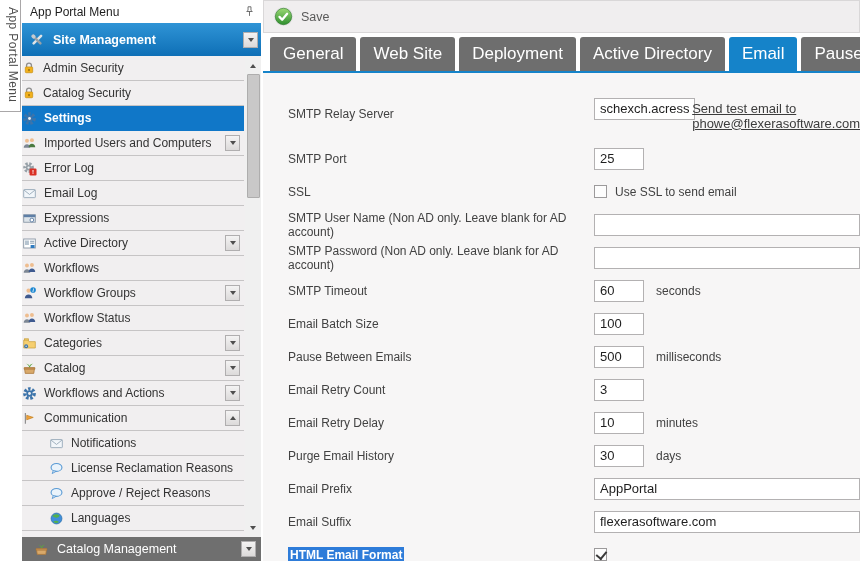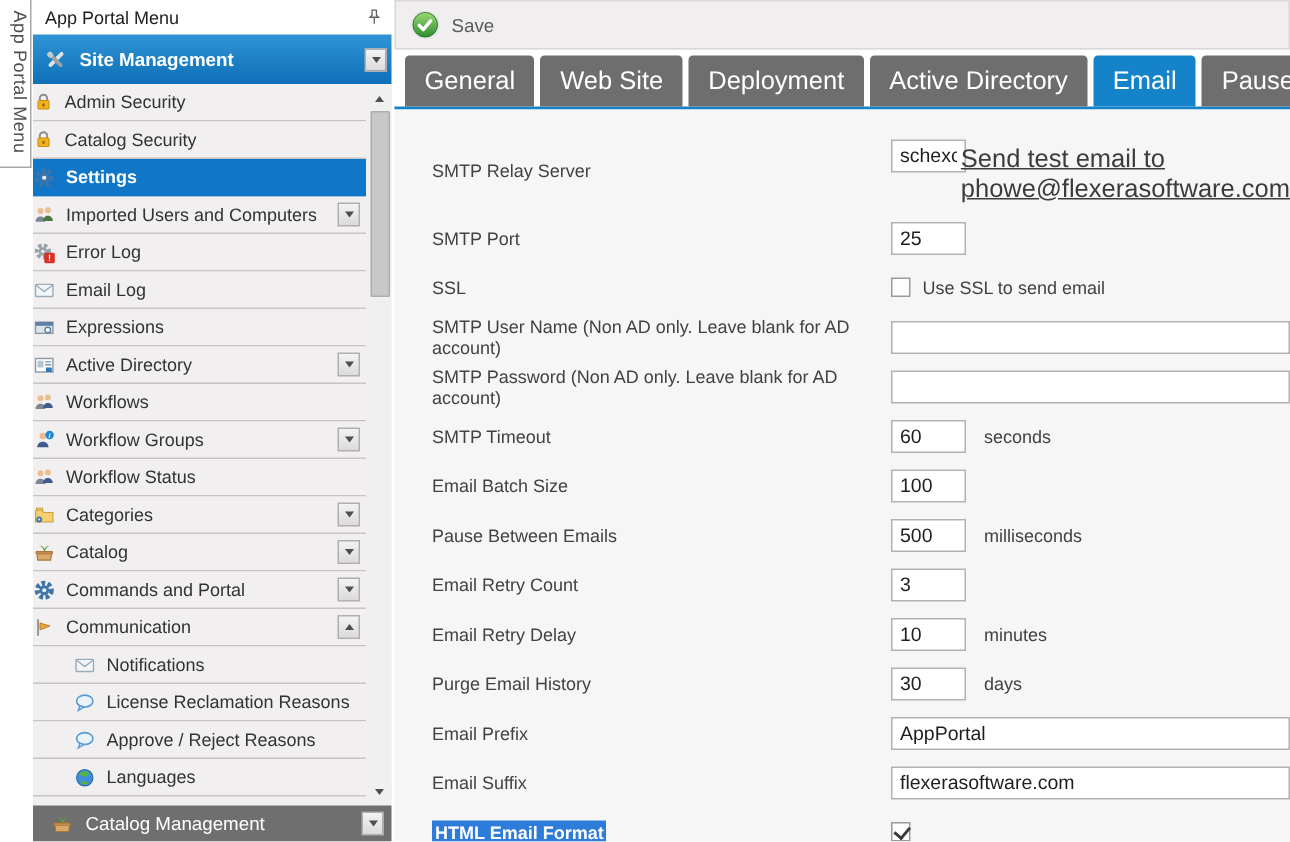--- a/index.html
+++ b/index.html
@@ -61,21 +61,21 @@
   .form-row.tall{height:56px}
   .flabel{flex:0 0 306px;font-size:12px;color:#424242;padding-right:12px;box-sizing:border-box;line-height:14px}
   .flabel .hl{background:#2e7cd9;color:#fff;padding:1px 2px;font-weight:bold}
   .fcontrol{display:flex;align-items:center;flex:1;min-width:0}
   .fcontrol.col{flex-direction:row;align-items:flex-start;justify-content:center}
   input.txt{height:22px;border:1px solid #b3b1b2;background:#fff;font-family:inherit;font-size:13px;
     padding:0 5px;box-sizing:border-box;color:#1e1e1e;border-radius:0;outline:none}
   input.txt.wide{width:100%;margin-right:-3px}
   input.txt.short{width:50px}
   .unit{margin-left:12px;font-size:12px;color:#424242}
-  a.testlink{font-size:17px;color:#3c3c3c;text-decoration:underline;margin-top:3px;cursor:pointer}
+  a.testlink{font-size:13px;color:#3c3c3c;text-decoration:underline;margin-top:3px;cursor:pointer}
   .cb{appearance:none;-webkit-appearance:none;width:13px;height:13px;border:1px solid #9c9a9b;background:#fdfdfd;
     margin:0;position:relative;cursor:pointer;flex:0 0 auto}
   .cb:checked::after{content:"";position:absolute;left:3px;top:0;width:4.5px;height:8px;
     border:solid #3a3a3a;border-width:0 2px 2px 0;transform:rotate(40deg)}
   .cb-label{margin-left:8px;font-size:12px;color:#424242}
 </style>
 </head>
 <body>
 
 <div class="left-tab">App Portal Menu</div>
@@ -265,21 +265,21 @@
           </span>
         </div>
         <div class="sb-item">
           <span class="icon">
             <svg viewBox="0 0 16 16" width="15" height="15">
               <circle cx="8" cy="8" r="5" fill="none" stroke="#3d74aa" stroke-width="3.6" stroke-dasharray="2.6 1.7"></circle>
               <circle cx="8" cy="8" r="3.4" fill="#3d74aa"></circle>
               <circle cx="8" cy="8" r="1.5" fill="#eef1f4"></circle>
             </svg>
           </span>
-          <span class="sb-label">Commands and Portal</span>
+          <span class="sb-label">Workflows and Actions</span>
           <span class="dd-btn">
             <span class="tri-down"></span>
           </span>
         </div>
         <div class="sb-item">
           <span class="icon">
             <svg viewBox="0 0 16 16" width="15" height="15">
               <line x1="3.6" y1="2" x2="3.6" y2="13.6" stroke="#8a8a8a" stroke-width="1.2"></line>
               <path d="M5 4.6l7 2.2-7 2.6z" fill="#efa23b" stroke="#c07b1a" stroke-width="0.7"></path>
             </svg>

